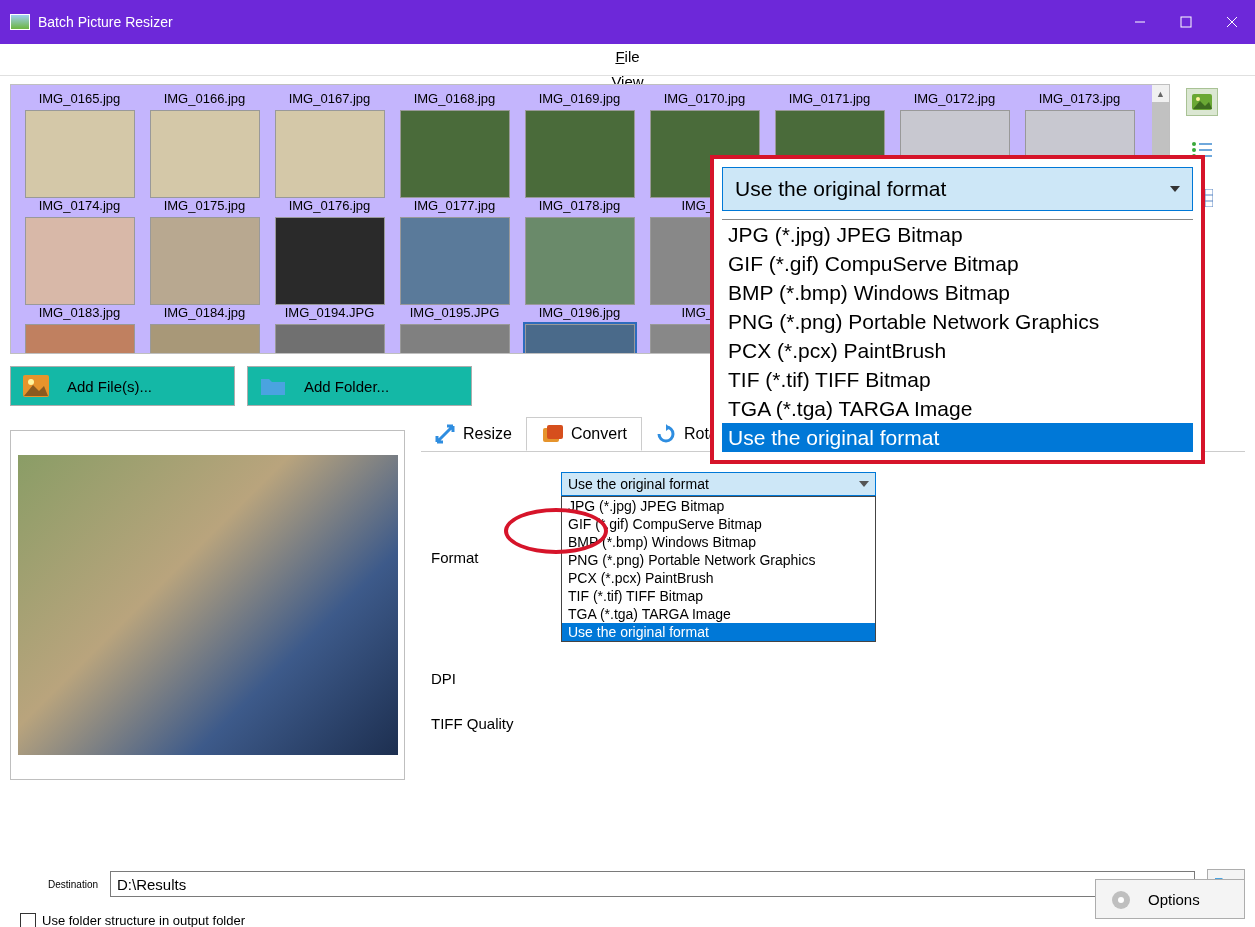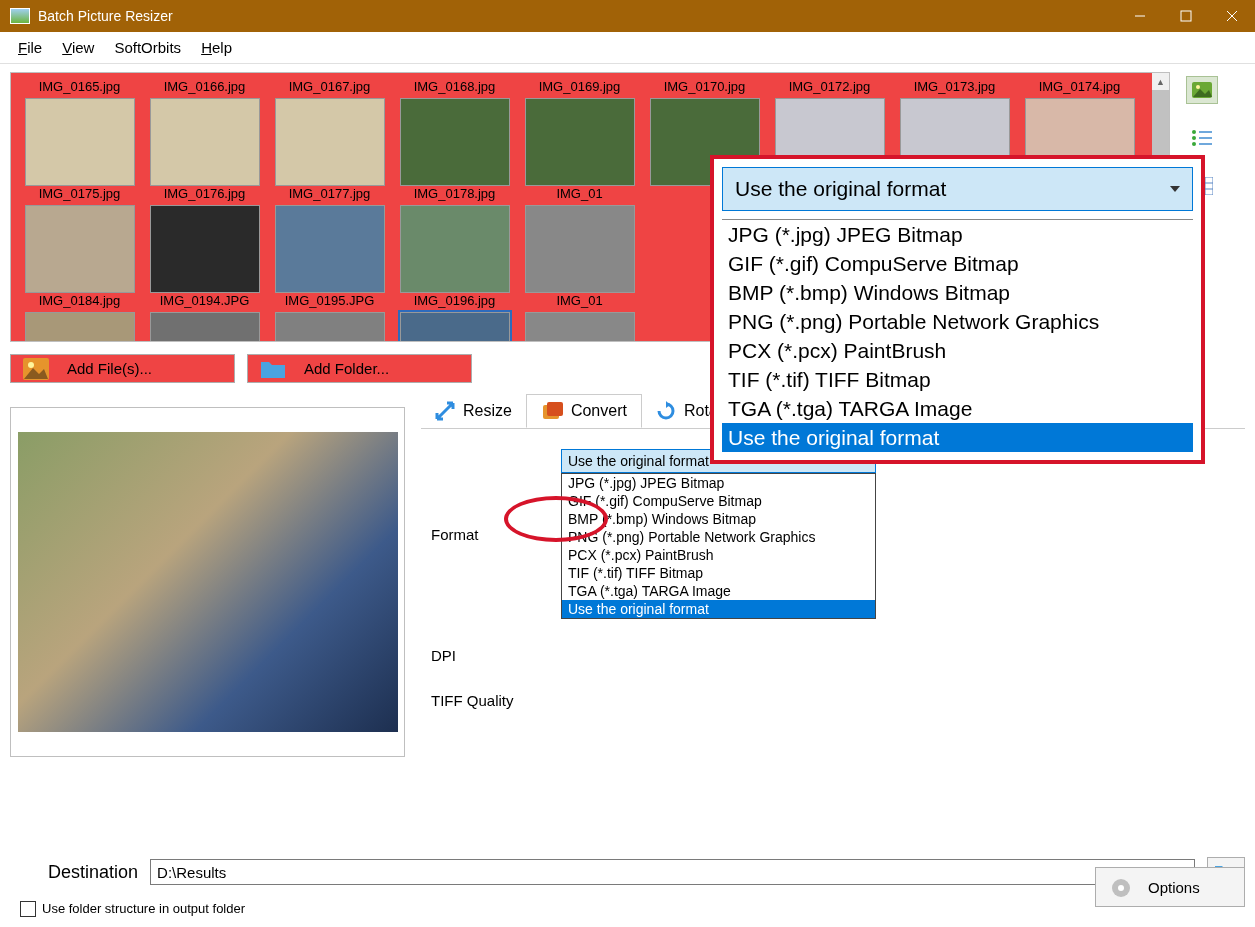--- a/index.html
+++ b/index.html
@@ -1,63 +1,63 @@
 <!DOCTYPE html>
 <html><head>
 <meta charset="utf-8">
 <style>
 * { box-sizing: border-box; margin: 0; padding: 0; }
 body { font-family: "Segoe UI", Tahoma, sans-serif; font-size: 13px; background: #fff; width: 1255px; height: 927px; overflow: hidden; position: relative; }
-.titlebar { background: #a16207; color: #fff; height: 32px; display: flex; align-items: center; }
+.titlebar { background: #6d28d9; color: #fff; height: 44px; display: flex; align-items: center; }
 .titlebar .icon { width: 20px; height: 16px; margin: 0 8px 0 10px; background: linear-gradient(#9fd0f0, #6bb53f); border: 1px solid #fff; }
 .titlebar .title { font-size: 14px; flex: 1; }
 .winbtns { display: flex; height: 32px; }
 .winbtn { width: 46px; display: flex; align-items: center; justify-content: center; }
 .winbtn svg { stroke: #fff; fill: none; stroke-width: 1; }
-.menubar { height: 32px; display: flex; align-items: center; padding: 0 8px; border-bottom: 1px solid #e0e0e0; }
+.menubar { height: 32px; display: flex; align-items: center; padding: 0 8px; border-bottom: 1px solid #e0e0e0; flex-direction: column; }
 .menuitem { padding: 4px 10px; font-size: 15px; }
 .menuitem .u { text-decoration: underline; }
 .content { position: relative; padding: 8px 10px 0 10px; height: calc(927px - 64px); }
 .thumbs-wrap { display: flex; }
-.thumbs-scroll { border: 1px solid #bfbfbf; width: 1160px; height: 270px; overflow: hidden; position: relative; background: #ef4444; }
+.thumbs-scroll { border: 1px solid #bfbfbf; width: 1160px; height: 270px; overflow: hidden; position: relative; background: #c4b5fd; }
 .thumbs { display: flex; flex-wrap: wrap; padding: 6px 6px; gap: 0; }
 .thumb { width: 125px; display: flex; flex-direction: column; align-items: center; }
 .thumb .name { font-size: 13px; white-space: nowrap; overflow: hidden; text-overflow: ellipsis; max-width: 120px; text-align: center; margin-bottom: 4px; }
 .thumb .img { width: 110px; height: 88px; background: #c9c9c9; border: 1px solid #999; background-size: cover; }
 .thumb.sel .img { outline: 2px solid #2d6bbd; }
 .scrollbar { position: absolute; right: 0; top: 0; width: 17px; height: 100%; background: #f0f0f0; }
 .scrollbar .up, .scrollbar .down { height: 17px; display: flex; align-items: center; justify-content: center; color: #666; font-size: 9px; }
 .scrollbar .track { height: calc(100% - 34px); position: relative; }
 .scrollbar .handle { background: #c1c1c1; width: 100%; height: 40%; }
 .view-btns { width: 40px; margin-left: 16px; display: flex; flex-direction: column; gap: 20px; padding-top: 4px; }
 .view-btn { width: 32px; height: 28px; display:flex; align-items:center; justify-content:center; }
 .view-btn.active { background: #dbe7d2; border:1px solid #a9c295; }
 .toolbar-row { display: flex; gap: 12px; margin-top: 12px; }
-.tbtn { border: 1px solid #adadad; background: #ef4444; height: 29px; display: flex; align-items: center; padding: 0 12px; font-size: 15px; }
+.tbtn { border: 1px solid #adadad; background: #14b8a6; height: 40px; display: flex; align-items: center; padding: 0 12px; font-size: 15px; }
 .tbtn .ic { width: 26px; height: 22px; margin-right: 18px; }
 .tbtn1 { width: 225px; } .tbtn2 { width: 225px; } .tbtn3 { width: 225px; }
 .mid { display: flex; margin-top: 10px; gap: 16px; align-items: flex-end; }
 .preview { width: 395px; height: 350px; border: 1px solid #bfbfbf; background: #fff; display:flex; align-items:center; justify-content:center; }
 .preview .img { width: 380px; height: 300px; background: linear-gradient(135deg,#8a9d66 0%,#b9a47d 40%,#3d5a8a 70%,#1d2f50 100%); }
 .tabs-area { flex: 1; }
 .tabs { display: flex; height: 36px; border-bottom: 1px solid #ccc; align-items: center; }
 .tab { display: flex; align-items: center; padding: 6px 14px; font-size: 16px; gap: 8px; }
 .tab.sel { background: #fff; border: 1px solid #ccc; border-bottom-color: #fff; }
 .circle-red { position: absolute; border: 4px solid #d6142a; border-radius: 50%; width: 104px; height: 46px; left: 504px; top: 432px; pointer-events: none; }
 .form { padding: 20px 10px; }
 .form-row { display: flex; align-items: center; margin-bottom: 28px; }
 .form-row .lbl { width: 130px; font-size: 15px; }
 .sel2 { position: relative; width: 315px; }
 .sel2 .box { border: 1px solid #0078d7; background: #cde7f7; height: 24px; display: flex; align-items: center; padding: 0 6px; font-size: 14px; justify-content: space-between; }
 .sel2 .list { border: 1px solid #444; background: #fff; }
 .sel2 .opt { padding: 1px 6px; font-size: 14px; }
 .sel2 .opt.hl { background: #0078d7; color: #fff; }
 .bottom { position: absolute; left: 10px; right: 10px; bottom: 10px; }
 .dest-row { display: flex; align-items: center; gap: 12px; }
-.dest-row .lbl { font-size: 18px; padding-left: 38px; }
+.dest-row .lbl { font-size: 10px; padding-left: 38px; }
 .dest-input { flex: 1; border: 1px solid #7a7a7a; height: 26px; display: flex; align-items: center; justify-content: space-between; padding: 0 6px; font-size: 15px; }
 .browse { width: 38px; height: 30px; border: 1px solid #adadad; background: #f4f4f4; display:flex; align-items:center; justify-content:center; }
 .chk-row { display: flex; align-items: flex-start; margin-top: 14px; gap: 6px; padding-left: 10px; }
 .chk { width: 16px; height: 16px; border: 1px solid #333; }
 .right-btns { position: absolute; right: 0; bottom: 0; width: 150px; }
 .rbtn { border: 1px solid #adadad; background: #f4f4f4; height: 40px; display: flex; align-items: center; padding: 0 14px; font-size: 15px; gap: 14px; margin-bottom: 10px; justify-content:flex-start; }
 .rbtn .ic { width: 24px; height: 20px; }
 
 .overlay { position: absolute; left: 710px; top: 155px; width: 495px; border: 4px solid #d6142a; background: #fff; }
 .overlay .obox { border: 1px solid #0078d7; margin: 8px; background: #cde7f7; height: 44px; display:flex; align-items:center; padding: 0 12px; font-size: 21px; justify-content: space-between; }
@@ -118,20 +118,24 @@
           <div class="thumb">
             <div class="name">IMG_0168.jpg</div>
             <div class="img" style="background: rgb(74, 107, 58);"></div>
           </div>
           <div class="thumb">
             <div class="name">IMG_0169.jpg</div>
             <div class="img" style="background: rgb(74, 107, 58);"></div>
           </div>
           <div class="thumb">
             <div class="name">IMG_0170.jpg</div>
+            <div class="img" style="background: rgb(74, 107, 58);"></div>
+          </div>
+          <div class="thumb">
+            <div class="name">IMG_0171.jpg</div>
             <div class="img" style="background: rgb(74, 107, 58);"></div>
           </div>
           <div class="thumb">
             <div class="name">IMG_0172.jpg</div>
             <div class="img" style="background: rgb(200, 200, 208);"></div>
           </div>
           <div class="thumb">
             <div class="name">IMG_0173.jpg</div>
             <div class="img" style="background: rgb(200, 200, 208);"></div>
           </div>

